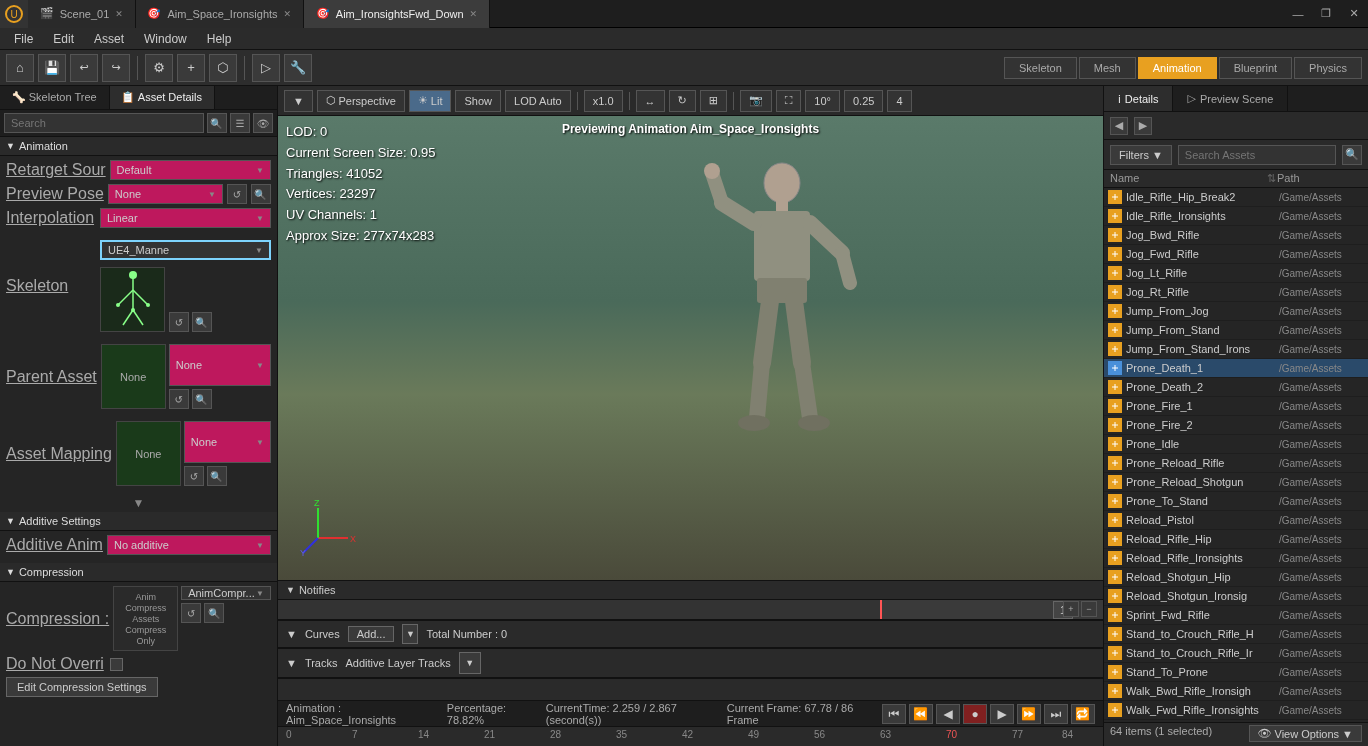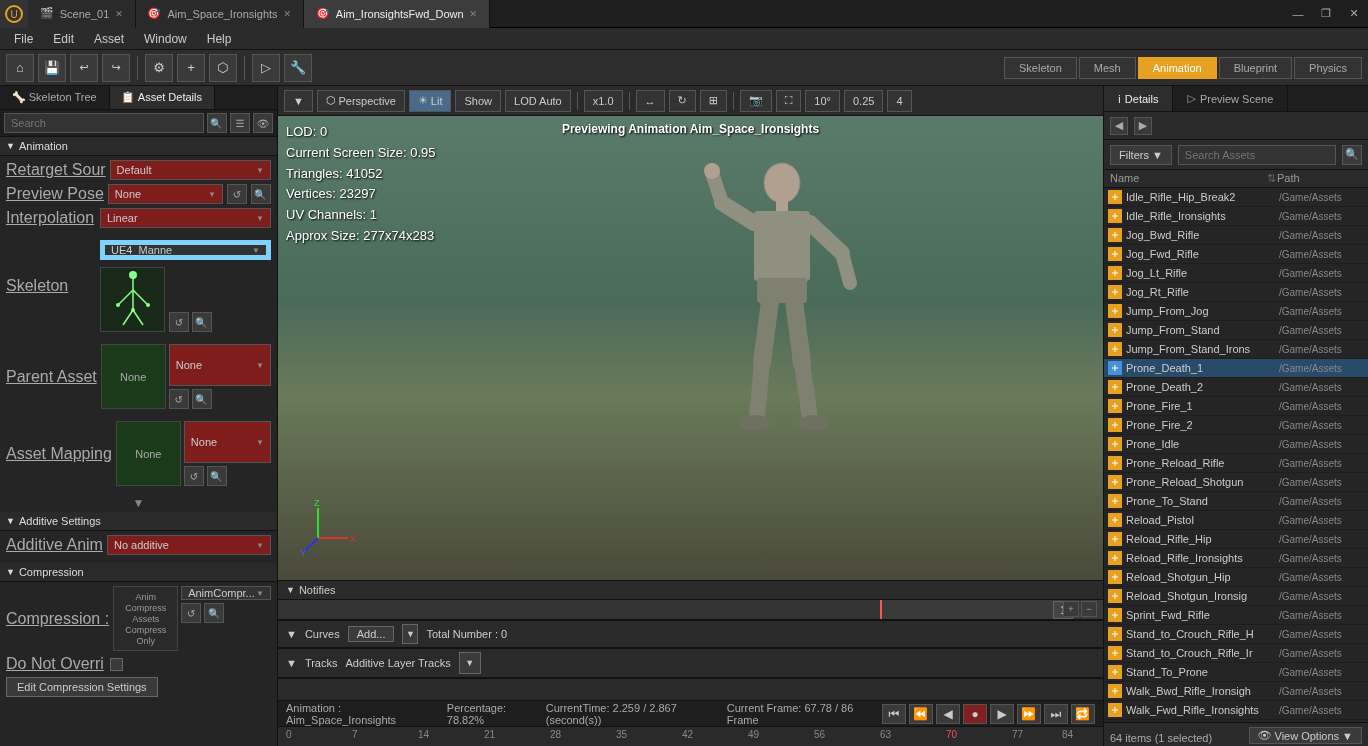--- a/index.html
+++ b/index.html
@@ -38,25 +38,25 @@
     .search-row { display: flex; align-items: center; background: #1e1e1e; padding: 3px 4px; border-bottom: 1px solid #111; gap: 3px; }
     .search-input { flex: 1; background: #333; border: 1px solid #555; color: #ccc; padding: 2px 6px; font-size: 11px; height: 20px; }
     .icon-btn { width: 20px; height: 20px; background: #3a3a3a; border: 1px solid #555; display: flex; align-items: center; justify-content: center; cursor: pointer; color: #aaa; font-size: 10px; }
 
     
     .section-header { display: flex; align-items: center; background: #2a2a2a; padding: 3px 6px; border-bottom: 1px solid #111; font-size: 11px; color: #ddd; cursor: pointer; }
     .section-header .arrow { margin-right: 4px; font-size: 9px; }
     .section-content { padding: 4px 6px; }
     .prop-row { display: flex; align-items: center; margin-bottom: 4px; gap: 4px; }
     .prop-label { color: #aaa; font-size: 16px; min-width: 90px; flex-shrink: 0; text-decoration: underline; }
-    .prop-dropdown { background: #7f1d1d; border: 1px solid #555; color: #ccc; font-size: 11px; height: 20px; flex: 1; display: flex; align-items: center; padding: 0 6px; cursor: pointer; position: relative; }
+    .prop-dropdown { background: #be185d; border: 1px solid #555; color: #ccc; font-size: 11px; height: 20px; flex: 1; display: flex; align-items: center; padding: 0 6px; cursor: pointer; position: relative; }
     .prop-dropdown::after { content: '▼'; font-size: 8px; margin-left: auto; color: #888; }
     .prop-input { background: #333; border: 1px solid #555; color: #ccc; font-size: 11px; height: 20px; flex: 1; padding: 0 6px; display: flex; align-items: center; }
     .skeleton-preview { width: 70px; height: 70px; background: #1a2a1a; border: 1px solid #444; display: flex; align-items: center; justify-content: center; flex-shrink: 0; }
-    .skeleton-name-dropdown { background: #333; border: 5px solid #7dd3fc; color: #ccc; font-size: 11px; height: 20px; display: flex; align-items: center; padding: 0 6px; cursor: pointer; margin-bottom: 4px; }
+    .skeleton-name-dropdown { background: #333; border: 2px solid #7dd3fc; color: #ccc; font-size: 11px; height: 20px; display: flex; align-items: center; padding: 0 6px; cursor: pointer; margin-bottom: 4px; }
     .skeleton-name-dropdown::after { content: '▼'; font-size: 8px; margin-left: auto; color: #888; }
     .skeleton-btns { display: flex; gap: 4px; }
     .sk-btn { width: 20px; height: 20px; background: #3a3a3a; border: 1px solid #555; color: #aaa; font-size: 10px; display: flex; align-items: center; justify-content: center; cursor: pointer; }
 
     
     .none-box { width: 70px; height: 70px; background: #1a3a1a; border: 1px solid #444; display: flex; align-items: center; justify-content: center; flex-shrink: 0; }
     .none-label { color: #aaa; font-size: 11px; }
     .comp-box { width: 70px; height: 70px; background: #2a2a2a; border: 1px solid #444; display: flex; flex-direction: column; align-items: center; justify-content: center; font-size: 9px; color: #999; gap: 1px; }
     .comp-dropdown { background: #333; border: 1px solid #555; color: #ccc; font-size: 11px; height: 20px; display: flex; align-items: center; padding: 0 6px; cursor: pointer; flex: 1; }
     .comp-dropdown::after { content: '▼'; font-size: 8px; margin-left: auto; color: #888; }
@@ -120,21 +120,21 @@
     .asset-col-name { flex: 1; }
     .asset-col-path { width: 85px; }
     .asset-list { flex: 1; overflow-y: auto; }
     .asset-item { display: flex; align-items: center; padding: 2px 4px; border-bottom: 1px solid #1e1e1e; cursor: pointer; font-size: 11px; color: #ccc; }
     .asset-item.selected { background: #2a4a6a; }
     .asset-icon { width: 14px; height: 14px; background: #e8a020; margin-right: 4px; flex-shrink: 0; display: flex; align-items: center; justify-content: center; }
     .asset-icon.selected-item { background: #4a90d9; }
     .asset-name { flex: 1; overflow: hidden; text-overflow: ellipsis; white-space: nowrap; }
     .asset-path { width: 85px; color: #888; overflow: hidden; text-overflow: ellipsis; white-space: nowrap; font-size: 10px; }
 
-    .asset-footer { display: flex; align-items: flex-end; background: #2a2a2a; padding: 2px 6px; border-top: 1px solid #111; font-size: 11px; color: #aaa; gap: 6px; height: 24px; }
+    .asset-footer { display: flex; align-items: flex-start; background: #2a2a2a; padding: 2px 6px; border-top: 1px solid #111; font-size: 11px; color: #aaa; gap: 6px; height: 24px; }
     .view-opts-btn { margin-left: auto; background: #3a3a3a; border: 1px solid #555; color: #ccc; font-size: 11px; padding: 1px 8px; cursor: pointer; display: flex; align-items: center; gap: 3px; }
 
     
     .asset-list::-webkit-scrollbar { width: 8px; }
     .asset-list::-webkit-scrollbar-track { background: #1a1a1a; }
     .asset-list::-webkit-scrollbar-thumb { background: #444; }
 
     
     .ruler-ticks { display: flex; width: 100%; height: 22px; background: #2a2a2a; border-top: 1px solid #111; position: relative; overflow: hidden; }
 

